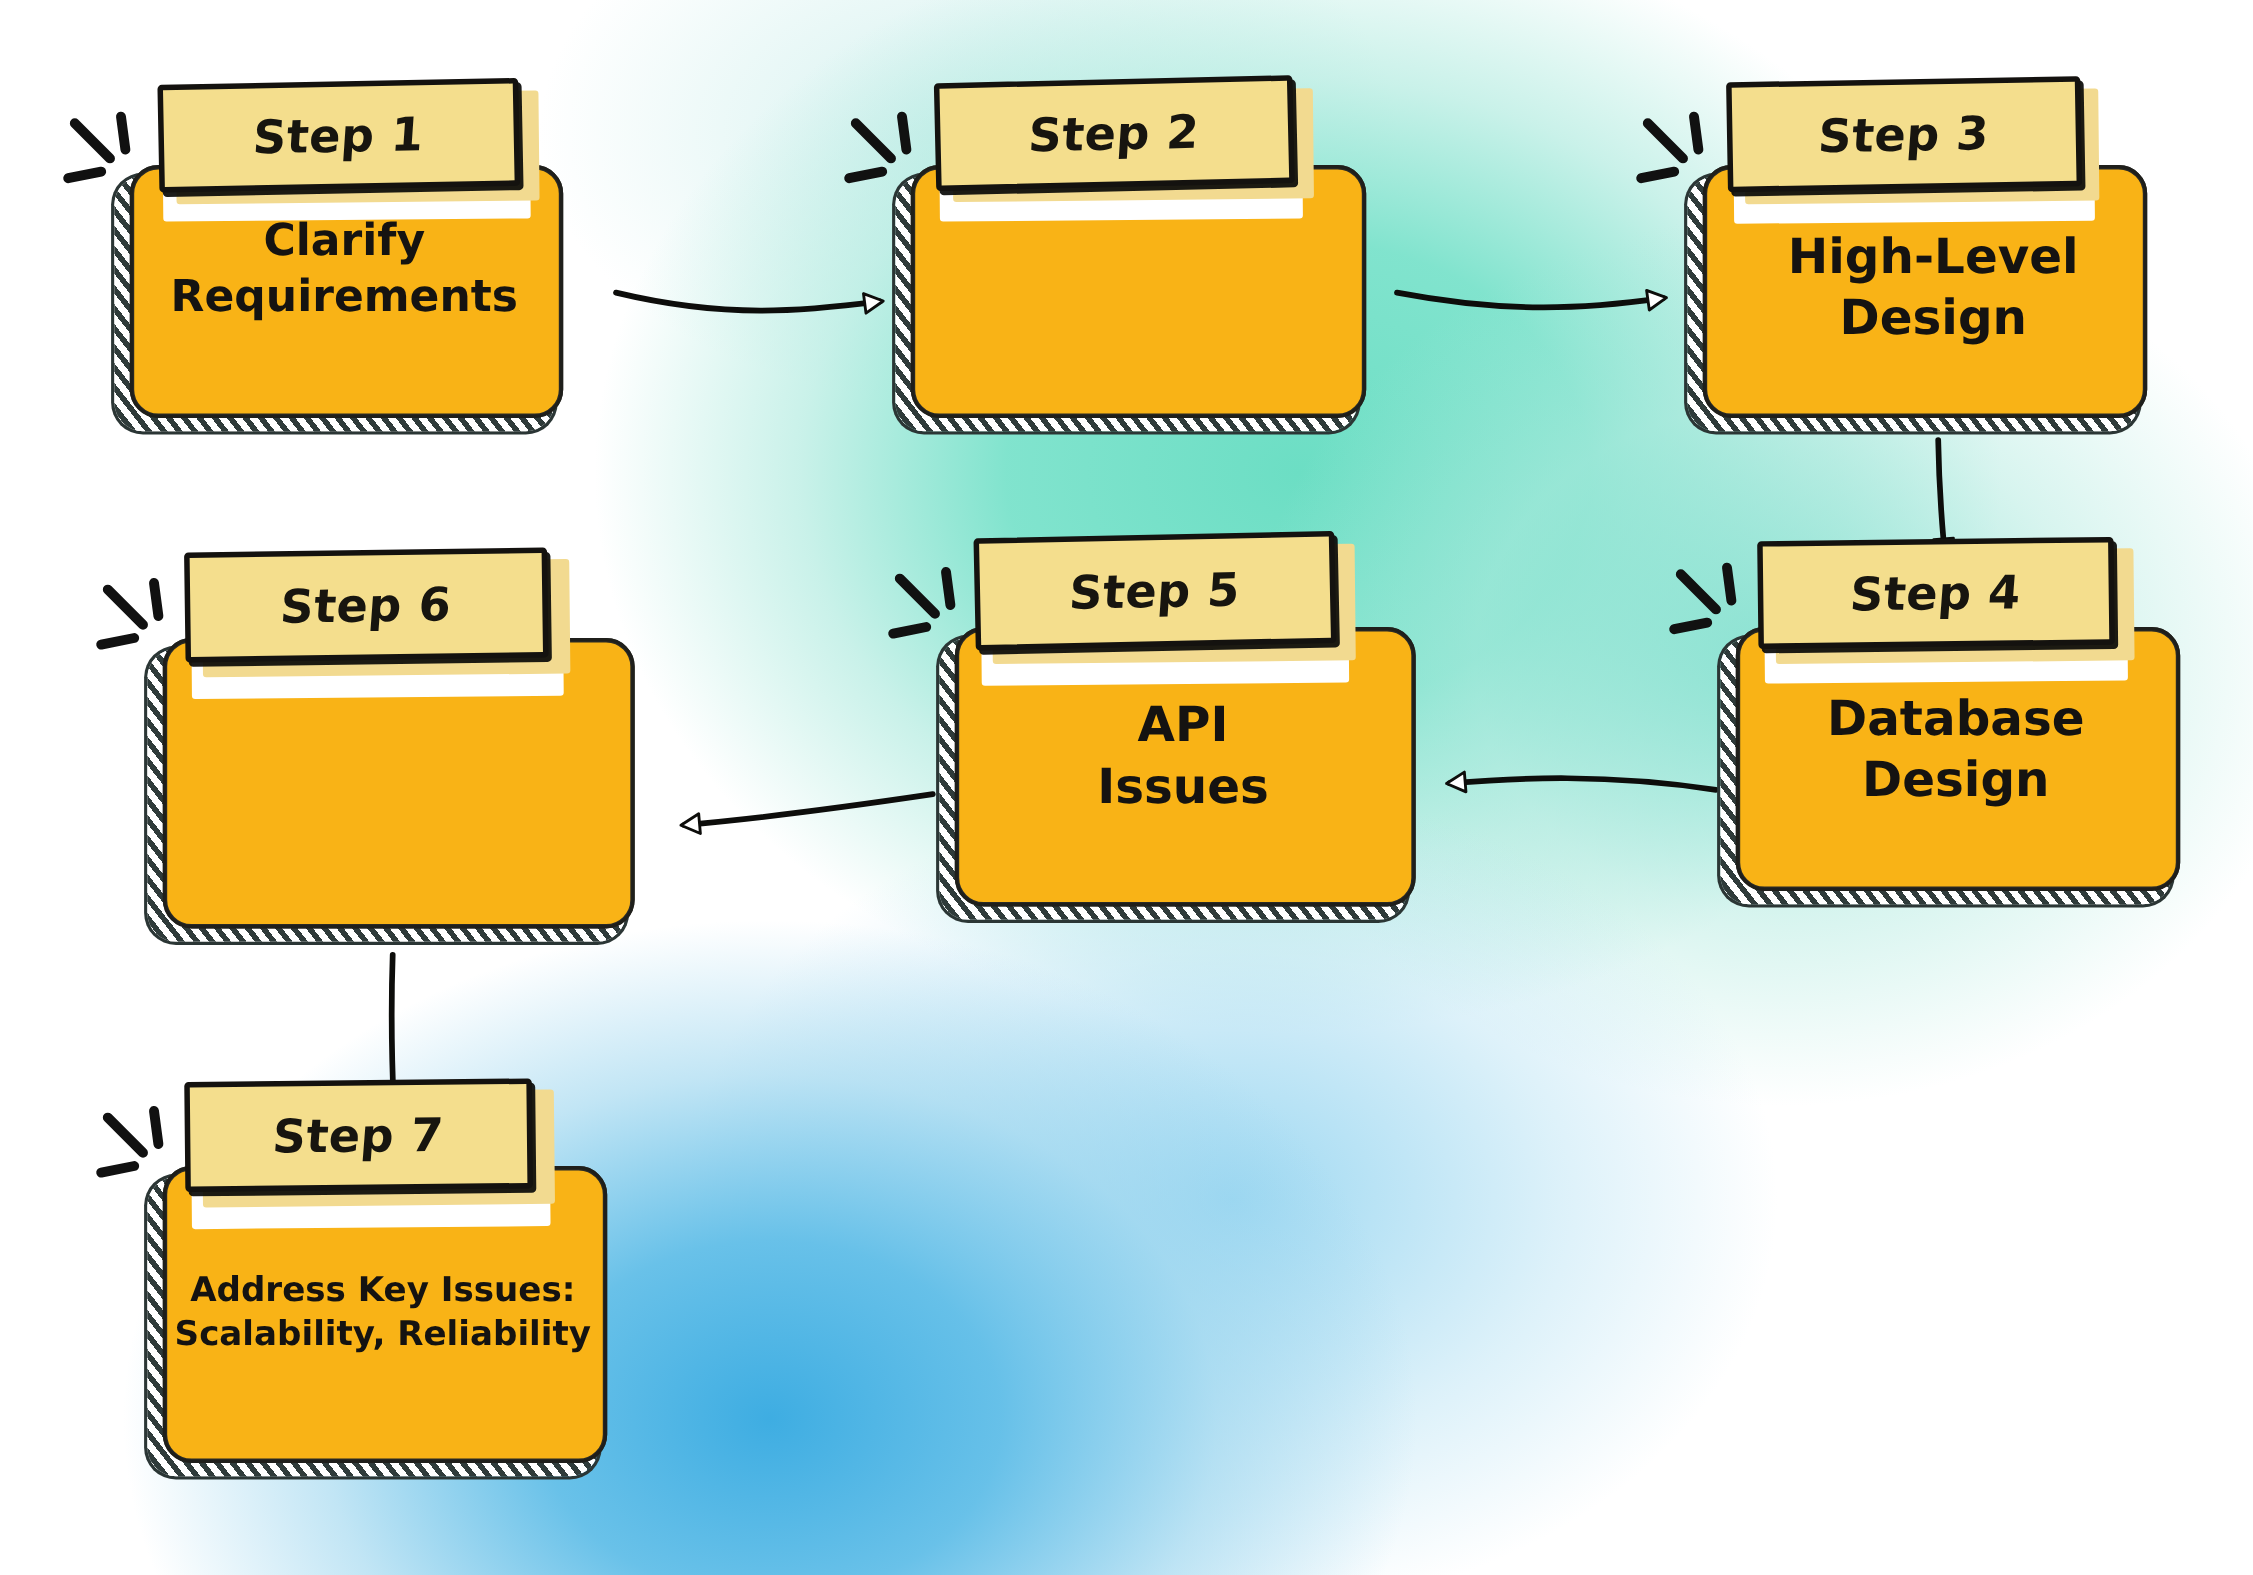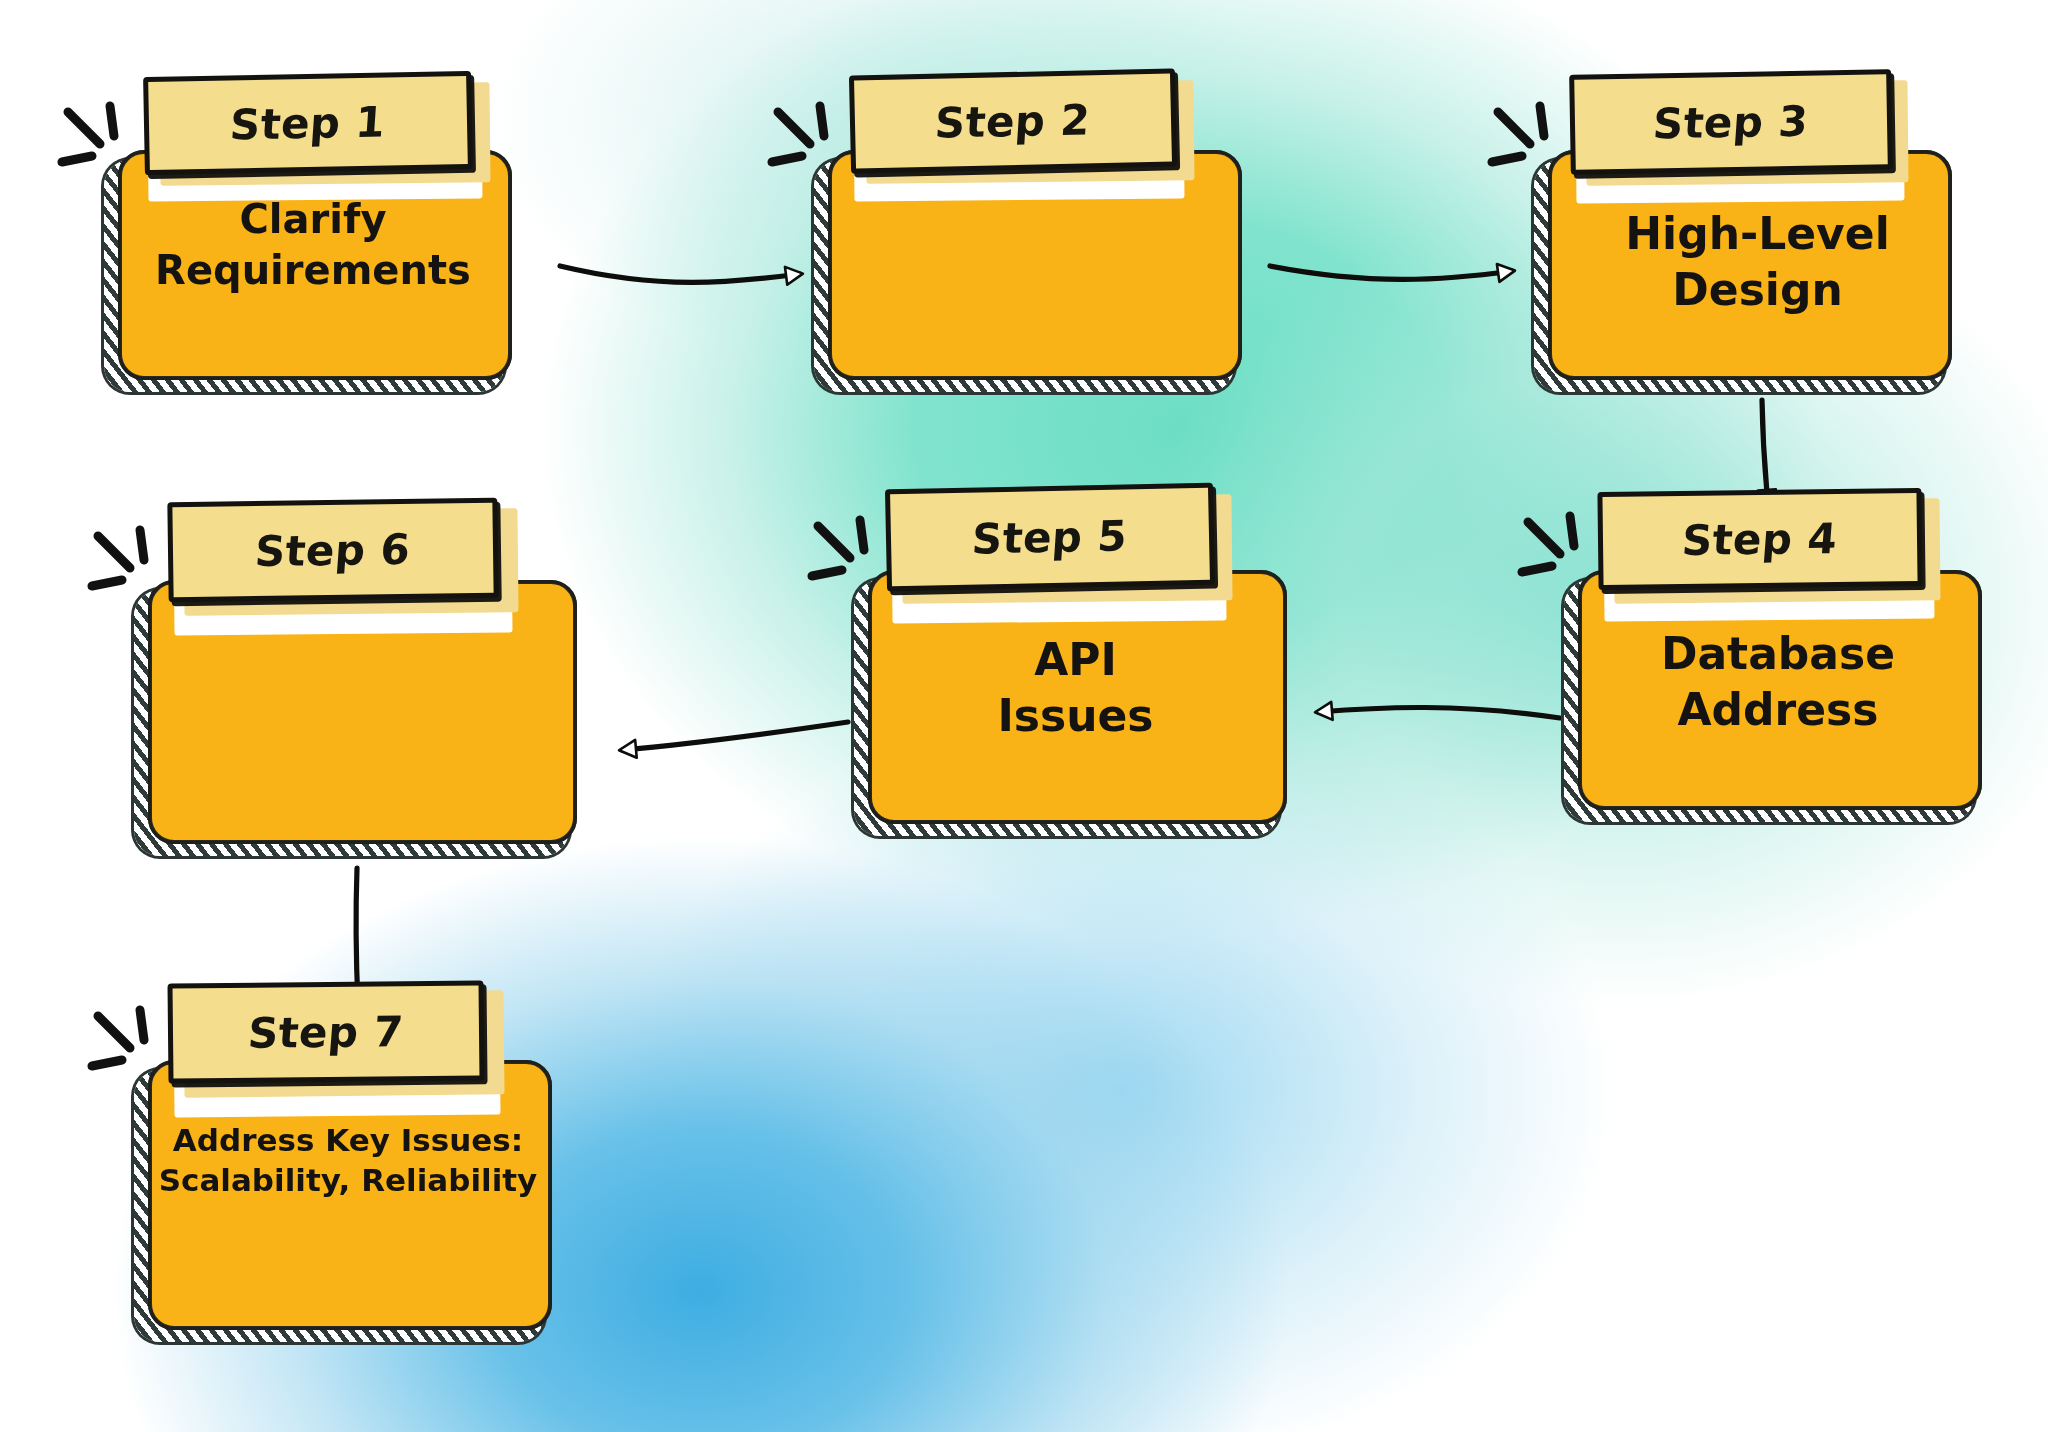--- a/index.html
+++ b/index.html
@@ -199,21 +199,21 @@
       </g>
     </svg>
     <div class="hatch" style="left:-14px;top:10px;width:410px;height:242px;"></div>
     <div class="card" style="left:0;top:0;width:396px;height:232px;"></div>
     <div class="paper" style="left:26px;top:-62px;width:330px;height:112px;"></div>
     <div class="sheet" style="left:36px;top:-70px;width:326px;height:102px;"></div>
     <div class="banner" style="left:20px;top:-80px;width:314px;height:88px;transform:rotate(-.7deg);">
       <span class="banner-text" style="font-size:42px;">Step 4</span>
     </div>
     <div class="body-text" style="top:56px;font-size:44px;">Database
-Address</div>
+Design</div>
   </div>
 
   <div class="node" style="left:868px;top:570px;width:415px;height:265px;">
     <svg class="sparkle" style="left:-62px;top:-58px;width:78px;height:78px;" viewBox="0 0 78 78">
       <g stroke="#111" stroke-width="9" stroke-linecap="round">
         <line x1="12" y1="14" x2="44" y2="46"></line>
           <line x1="54" y1="8" x2="58" y2="38"></line>
           <line x1="6" y1="64" x2="36" y2="58"></line>
       </g>
     </svg>
@@ -253,17 +253,17 @@
           <line x1="6" y1="64" x2="36" y2="58"></line>
       </g>
     </svg>
     <div class="hatch" style="left:-14px;top:10px;width:410px;height:272px;"></div>
     <div class="card" style="left:0;top:0;width:396px;height:262px;"></div>
     <div class="paper" style="left:26px;top:-60px;width:326px;height:116px;"></div>
     <div class="sheet" style="left:36px;top:-68px;width:320px;height:104px;"></div>
     <div class="banner" style="left:20px;top:-78px;width:306px;height:90px;transform:rotate(-.6deg);">
       <span class="banner-text" style="font-size:42px;">Step 7</span>
     </div>
-    <div class="body-text" style="top:61px;font-size:31px;">Address Key Issues:
+    <div class="body-text" style="top:94px;font-size:31px;">Address Key Issues:
 Scalability, Reliability</div>
   </div>
 
 </div>
 
 </body></html>

